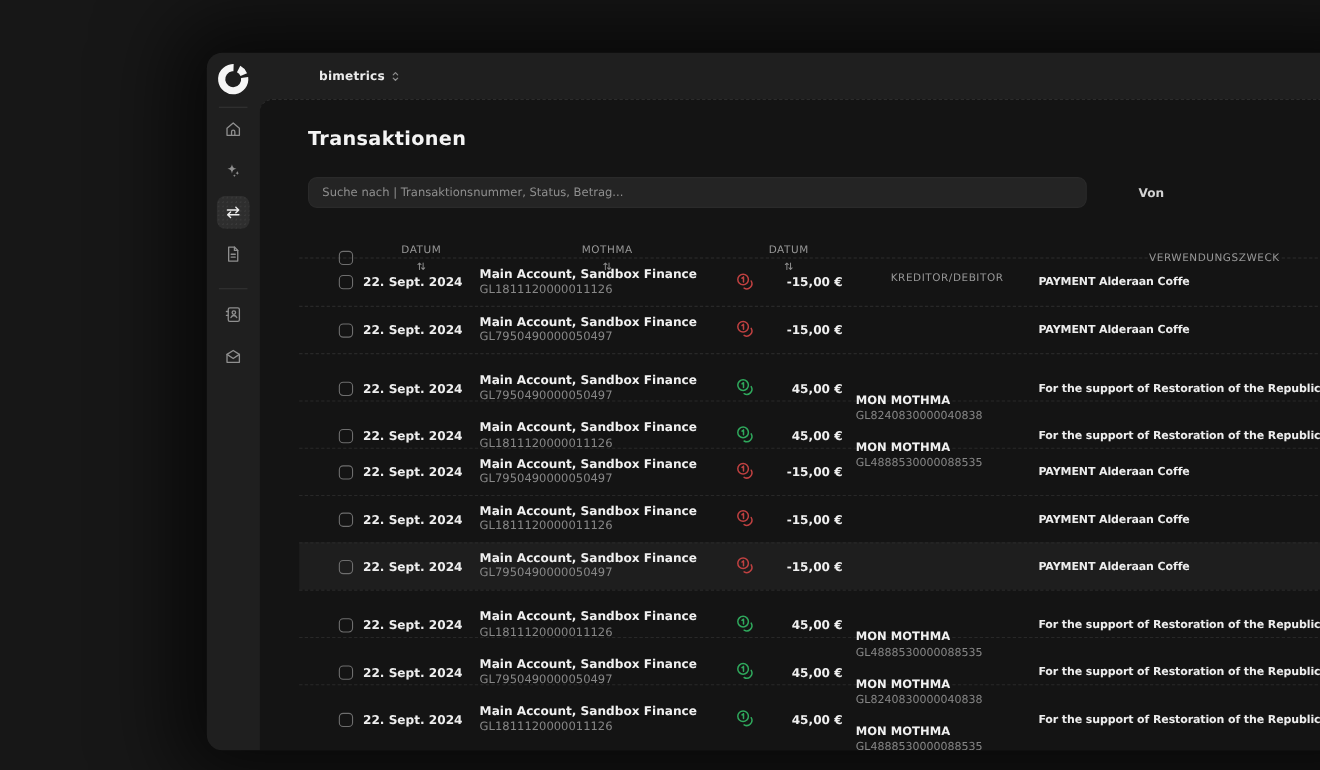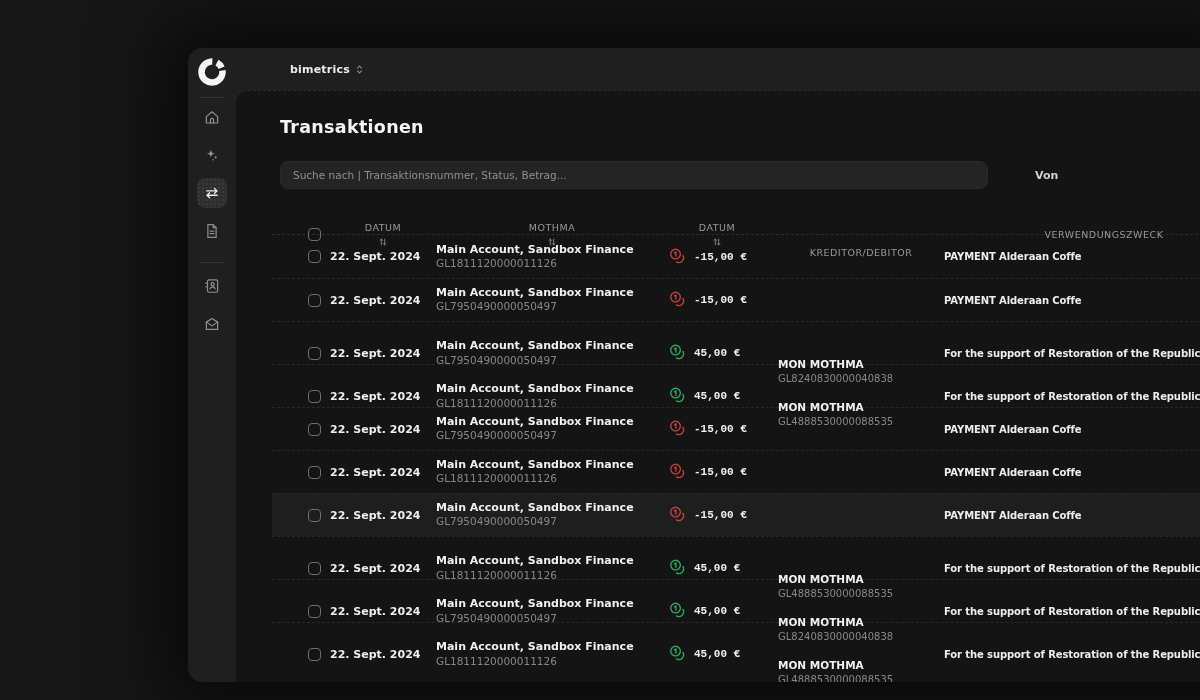--- a/index.html
+++ b/index.html
@@ -96,21 +96,21 @@
   }
   .cell-date { color: #eeeeee; font-size: 11px; font-weight: bold; }
   .primary { color: #f0f0f0; font-size: 11px; font-weight: bold; line-height: 1.3; white-space: nowrap; }
   .secondary { color: #878787; font-size: 10.5px; line-height: 1.3; white-space: nowrap; }
   .kred .primary { font-size: 10.5px; margin-top: 36px; }
   .kred .secondary { font-size: 10px; }
   .icon-cell { display: flex; align-items: center; }
   .icon-cell svg { width: 20px; height: 20px; }
   .icon-cell.debit { color: #c04141; }
   .icon-cell.credit { color: #2fa85c; }
-  .amount { color: #f0f0f0; font-size: 11px; font-weight: bold; white-space: nowrap; font-family: Liberation Mono, monospace; }
+  .amount { text-align: right; color: #f0f0f0; font-size: 11px; font-weight: bold; white-space: nowrap; }
   .kred { grid-column: 7; }
   .zweck {
     grid-column: 8; color: #ededed; font-size: 10px; font-weight: bold;
     letter-spacing: -0.1px; white-space: nowrap; overflow: hidden;
   }
 </style>
 </head>
 <body>
 
 <div class="window" data-name="app-window">

